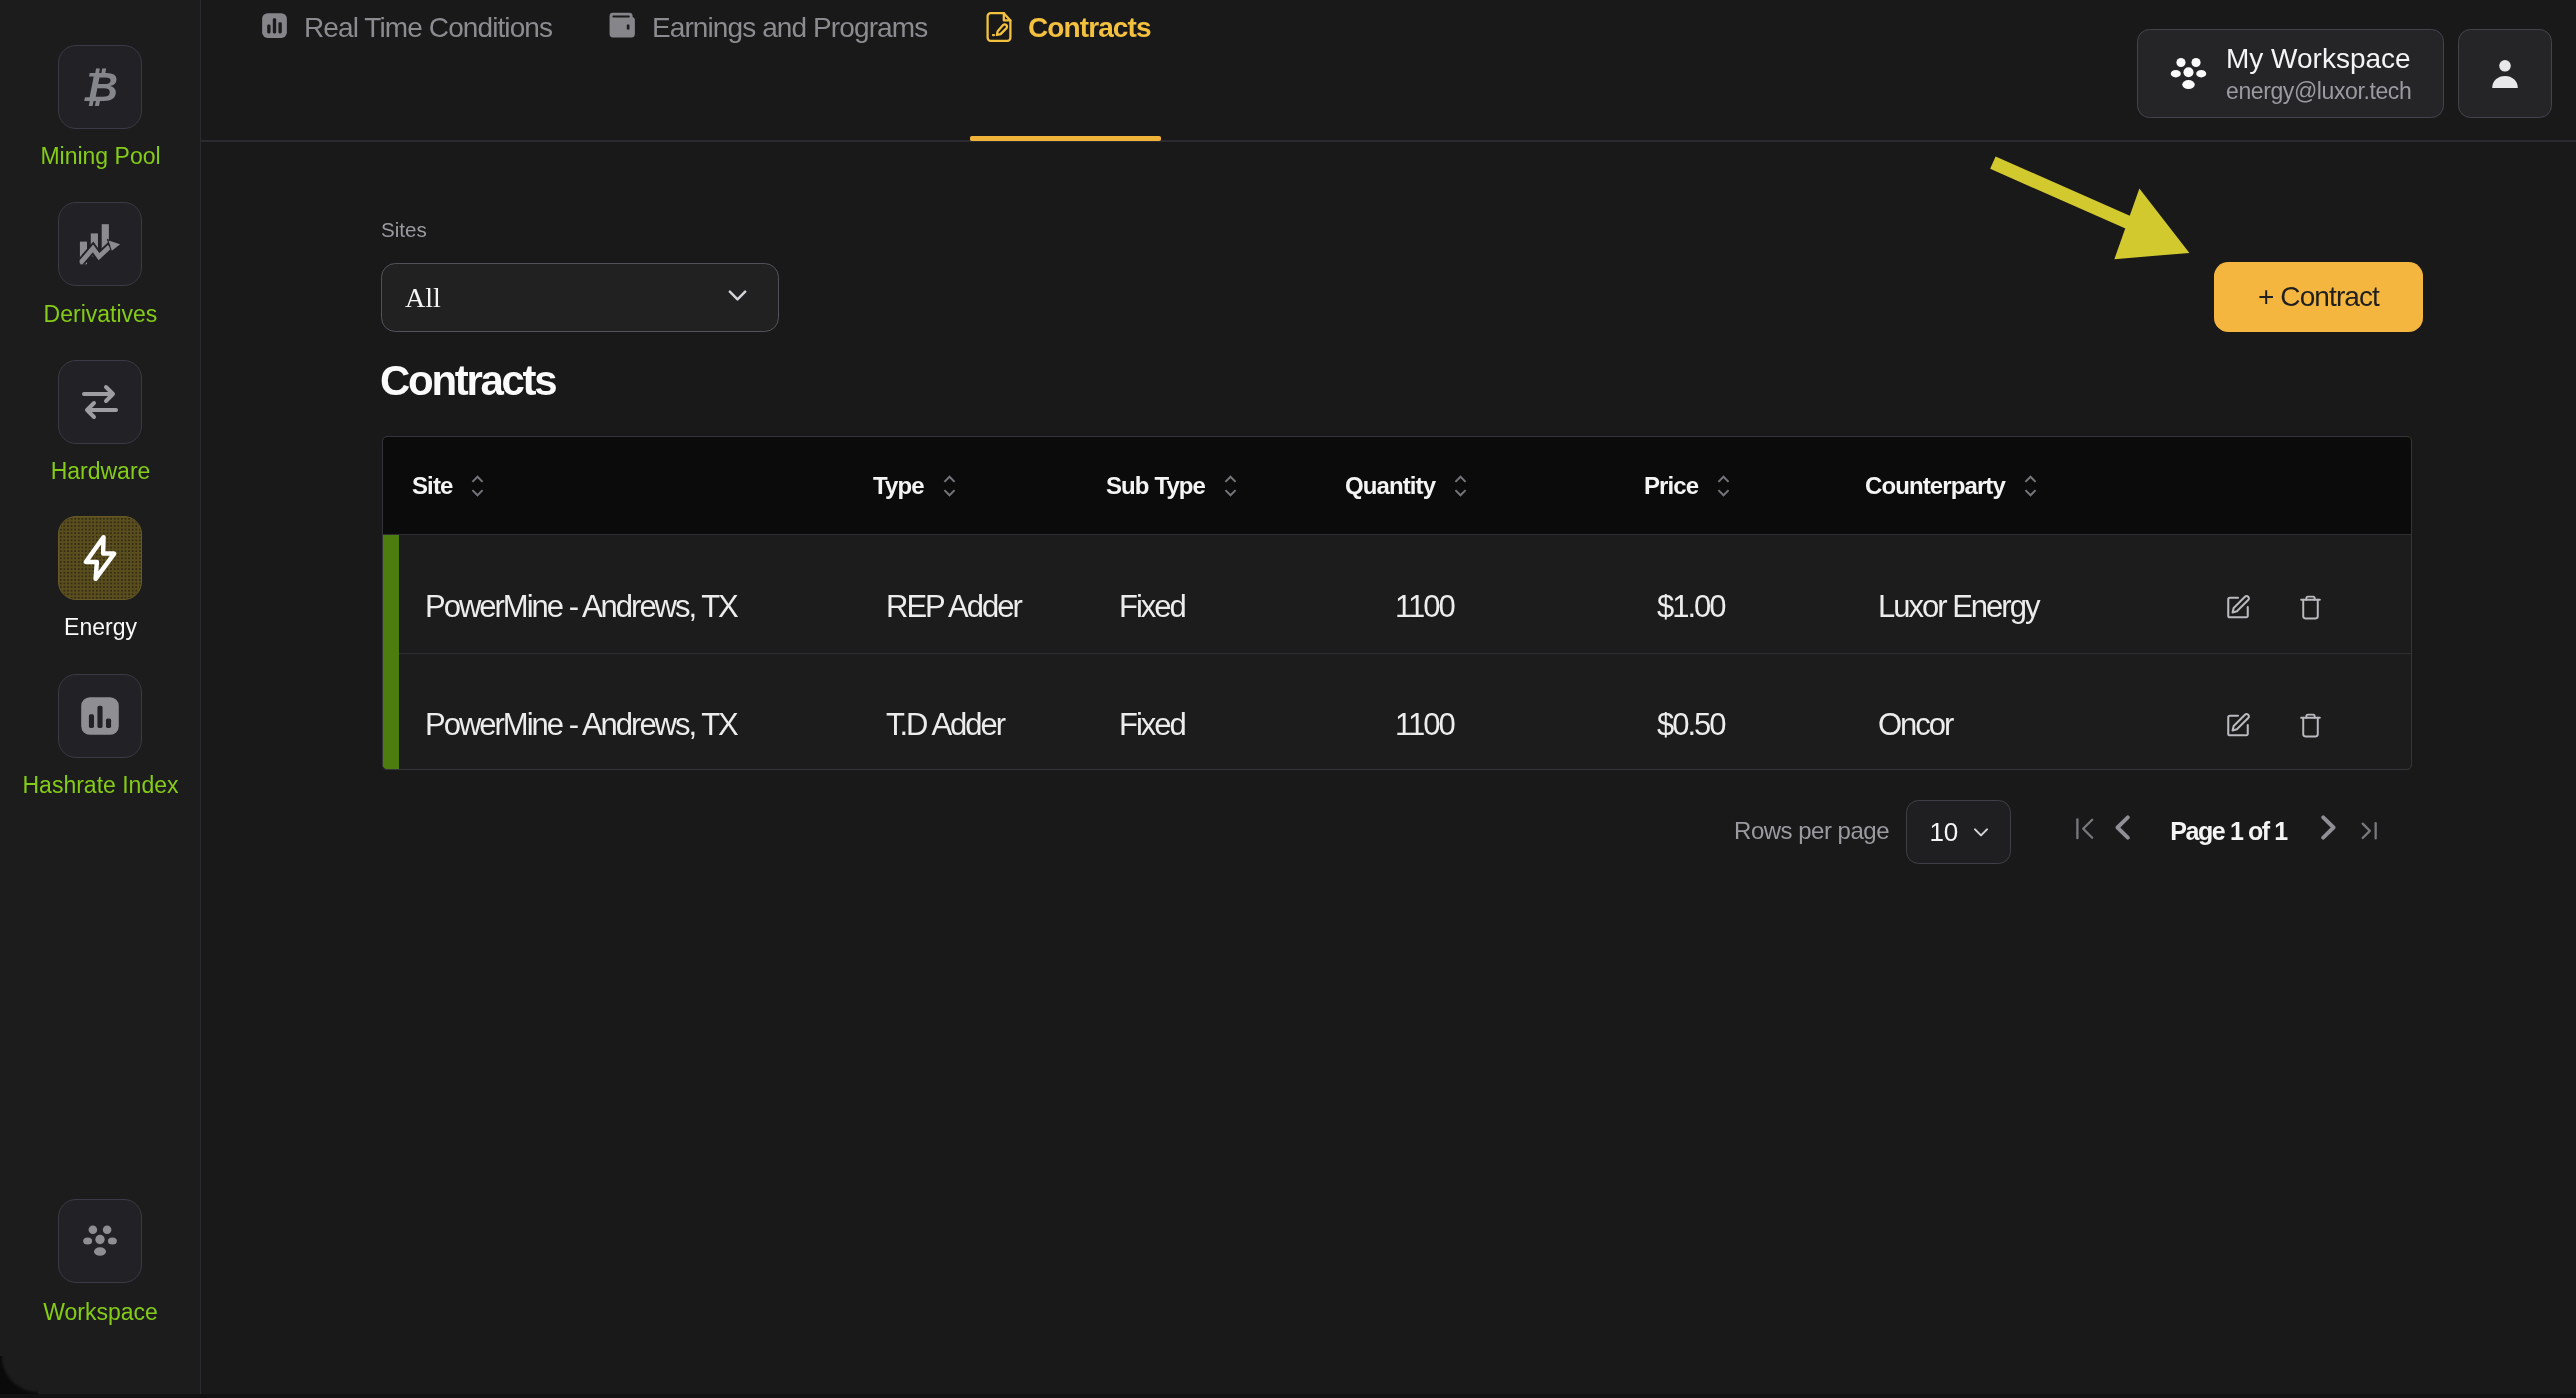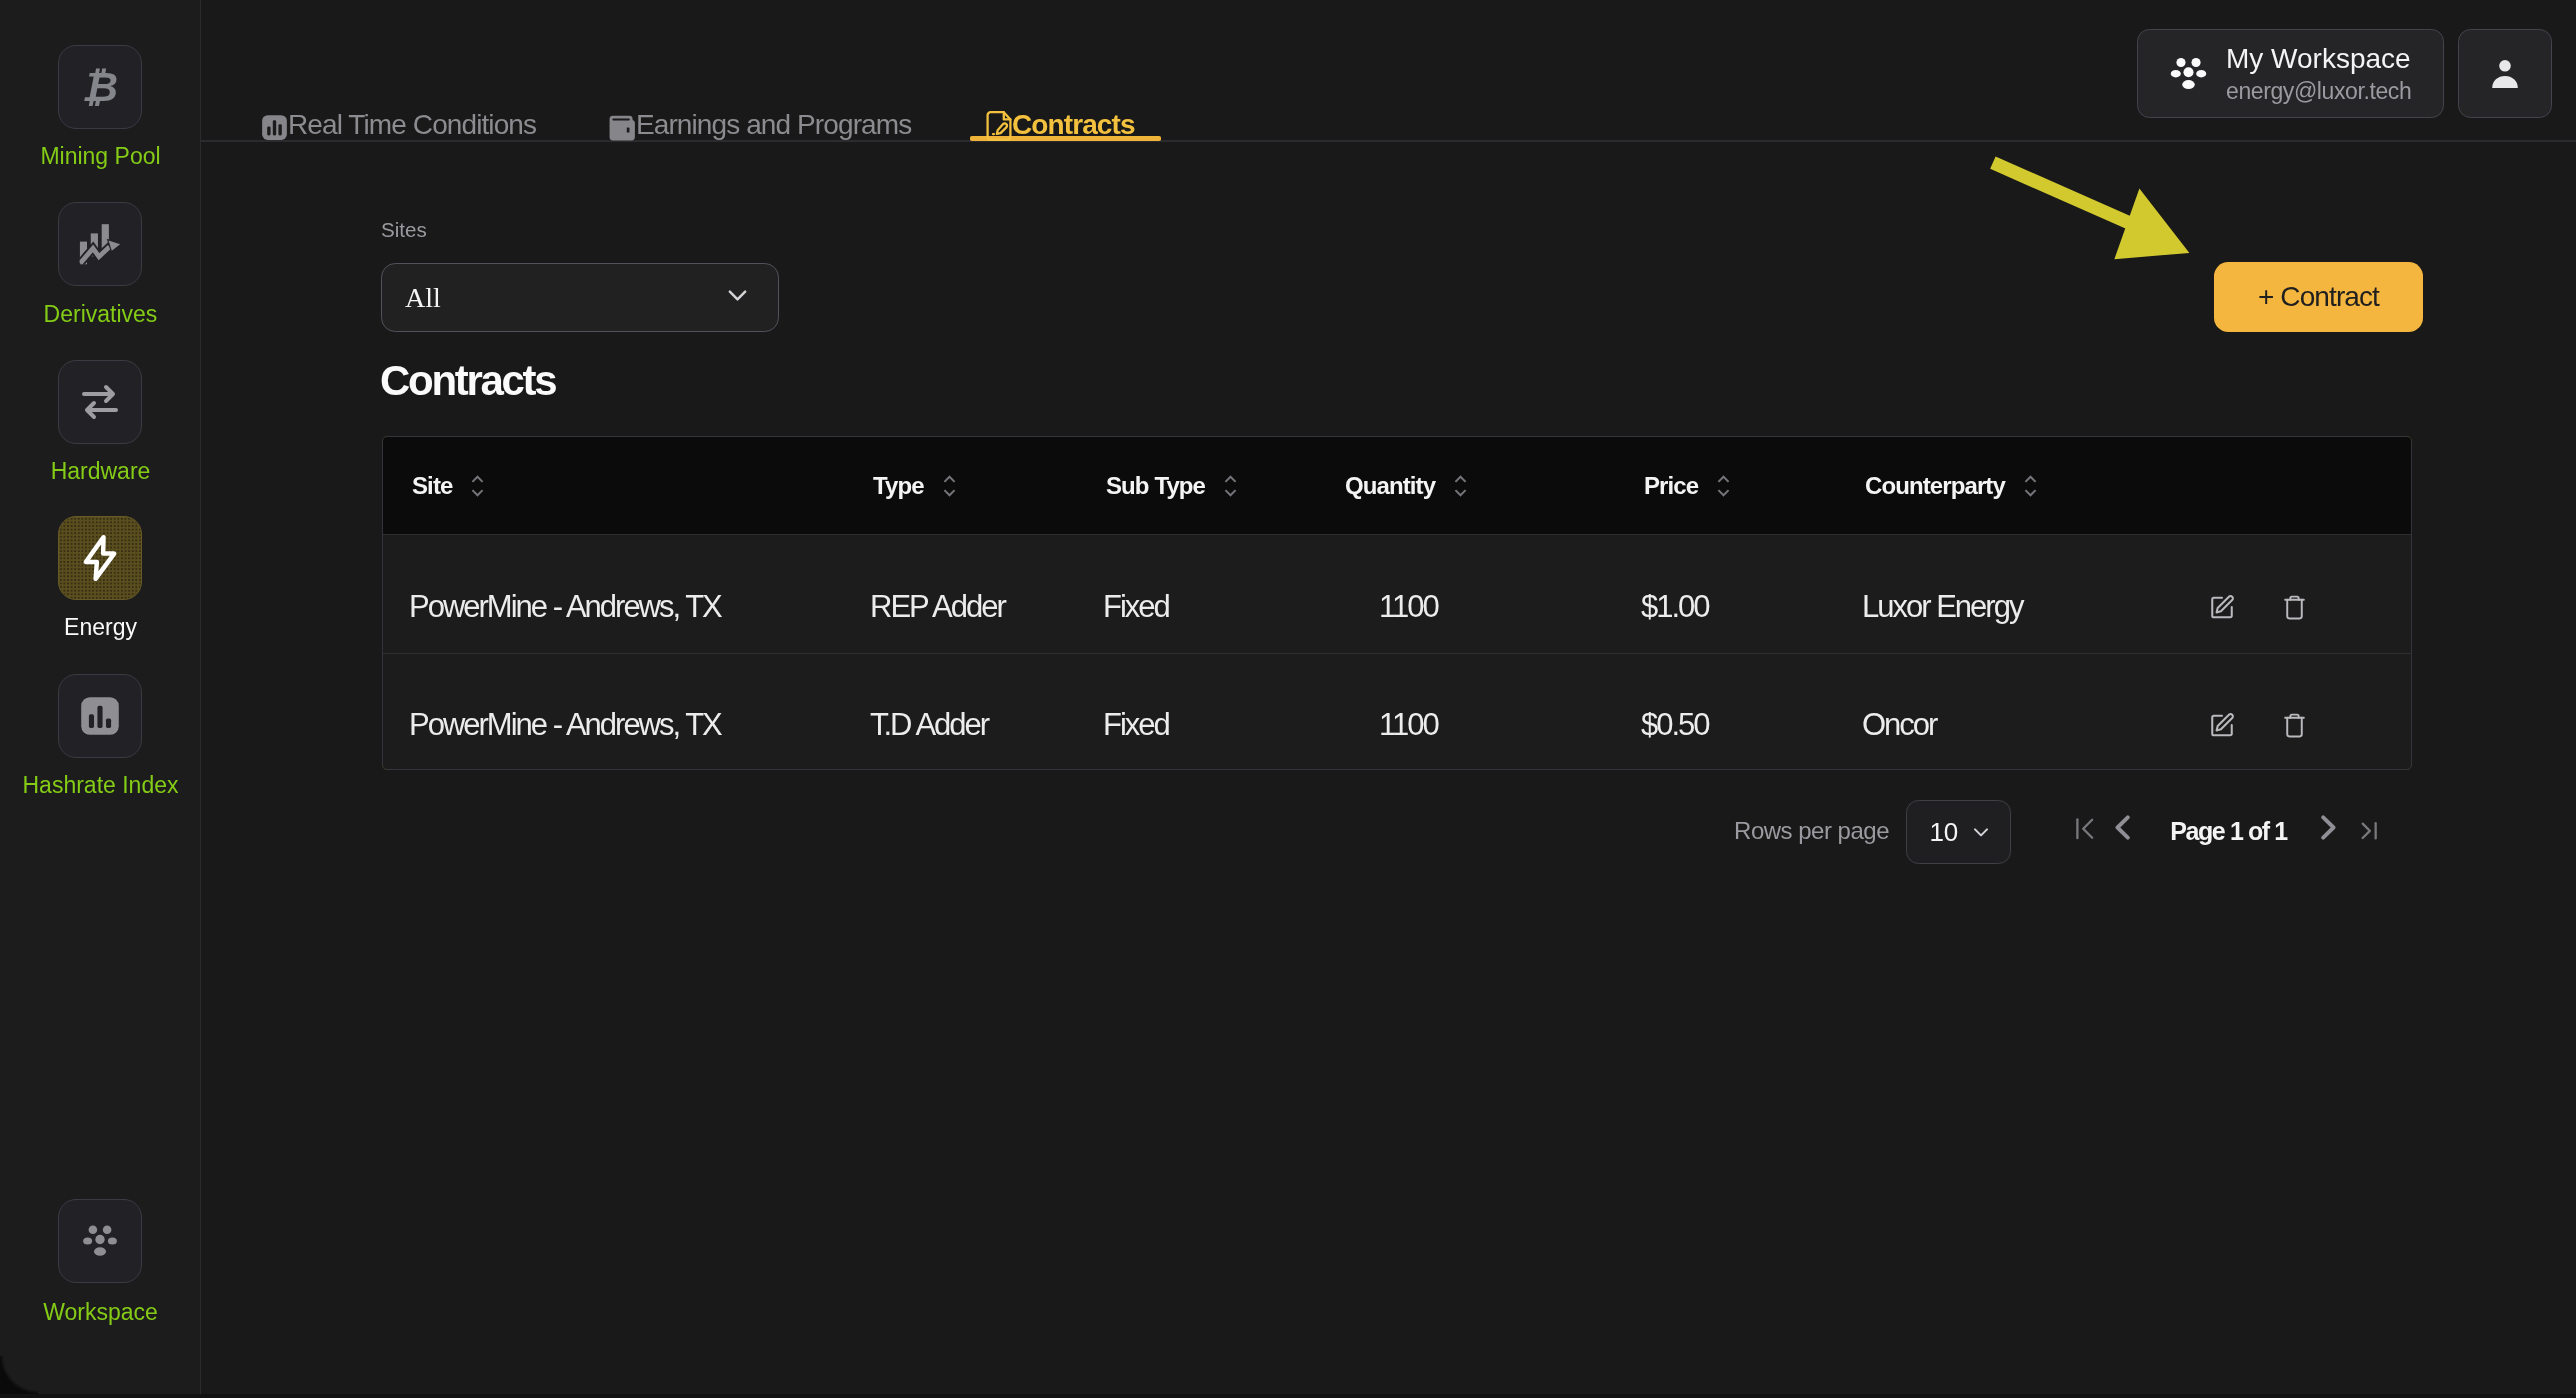--- a/index.html
+++ b/index.html
@@ -12,21 +12,21 @@
   .tile { position:absolute; left:58px; width:84px; height:84px;
     background:#222226; border:1.8px solid #3a3a44; border-radius:18px; }
   .tile svg { position:absolute; left:50%; top:50%; transform:translate(-50%,-50%); }
   .slabel { position:absolute; width:201px; left:0; text-align:center;
     font-size:23px; color:#84cc16; }
   #tile-energy { background-color:#5a4e1f; border-color:#665927;
     background-image:radial-gradient(rgba(28,24,11,0.6) 0.9px, transparent 1.1px);
     background-size:3.6px 3.6px; }
   
   #topline { position:absolute; left:201px; top:140px; width:2375px; height:1.8px; background:#2b2b2f; }
-  .tab { position:absolute; top:0; height:141px; display:flex; align-items:flex-end; 
+  .tab { position:absolute; top:12px; height:141px; display:flex; align-items:flex-start; gap:16px;
     color:#8b8b90; font-size:28px; letter-spacing:-0.9px; }
   .tab.active { color:#f3c13e; font-weight:bold; }
   #underline { position:absolute; left:970px; top:136px; width:191px; height:4.5px; background:#f0b33a; border-radius:1.8px; }
   .chip { position:absolute; top:29px; height:89px; background:#252528;
     border:1.8px solid #43434c; border-radius:12.5px; }
   
   #sites-label { position:absolute; left:381px; top:218px; font-size:20.6px; color:#9a9aa0; }
   #dropdown { position:absolute; left:381px; top:263px; width:398px; height:69px;
     background:#212121; border:1.8px solid #52525b; border-radius:14.3px;font-family:Liberation Serif, serif; }
   #dropdown .val { position:absolute; left:23px; top:50%; transform:translateY(-50%);
@@ -35,21 +35,21 @@
     background:#f4b63e; border-radius:14.3px; display:flex; align-items:center; justify-content:center;
     font-size:28px; color:#1f1f1f; letter-spacing:-0.9px; }
   #h1 { position:absolute; left:380px; top:357px; font-size:42px; font-weight:bold; color:#fafafa; letter-spacing:-2.3px; }
   
   #table { position:absolute; left:382px; top:436px; width:2030px; height:334px;
     border:0.9px solid #34343a; border-radius:5px; background:#4d7c0f; overflow:hidden; }
   #thead { position:absolute; left:0; top:0; width:100%; height:98px; background:#0b0b0b;
     border-bottom:0.9px solid #2e2e33; }
   .hcell { position:absolute; top:0; height:98px; display:flex; align-items:center; gap:18px;
     color:#f4f4f5; font-size:24px; font-weight:bold; letter-spacing:-0.9px; }
-  .row { position:absolute; left:0; width:100%; height:143px; }
+  .row { position:absolute; left:16px; width:100%; height:143px; }
   .row + .row { border-top:0.9px solid #2e2e33; }
   .cell { position:absolute; top:50%; transform:translateY(-50%);
     color:#ececec; font-size:31px; letter-spacing:-2px; white-space:nowrap; }
   
   .pgray { color:#9a9aa0; font-size:24px; letter-spacing:-0.5px; }
   #rpp-box { position:absolute; left:1906px; top:800px; width:105px; height:64px;
     background:#1f1f22; border:1.8px solid #3f3f46; border-radius:12.5px; }
   #pageinfo { position:absolute; left:2139px; top:817px; width:179px; text-align:center; white-space:nowrap;
     color:#f4f4f5; font-size:25px; font-weight:bold; letter-spacing:-1.4px; }
 </style>

